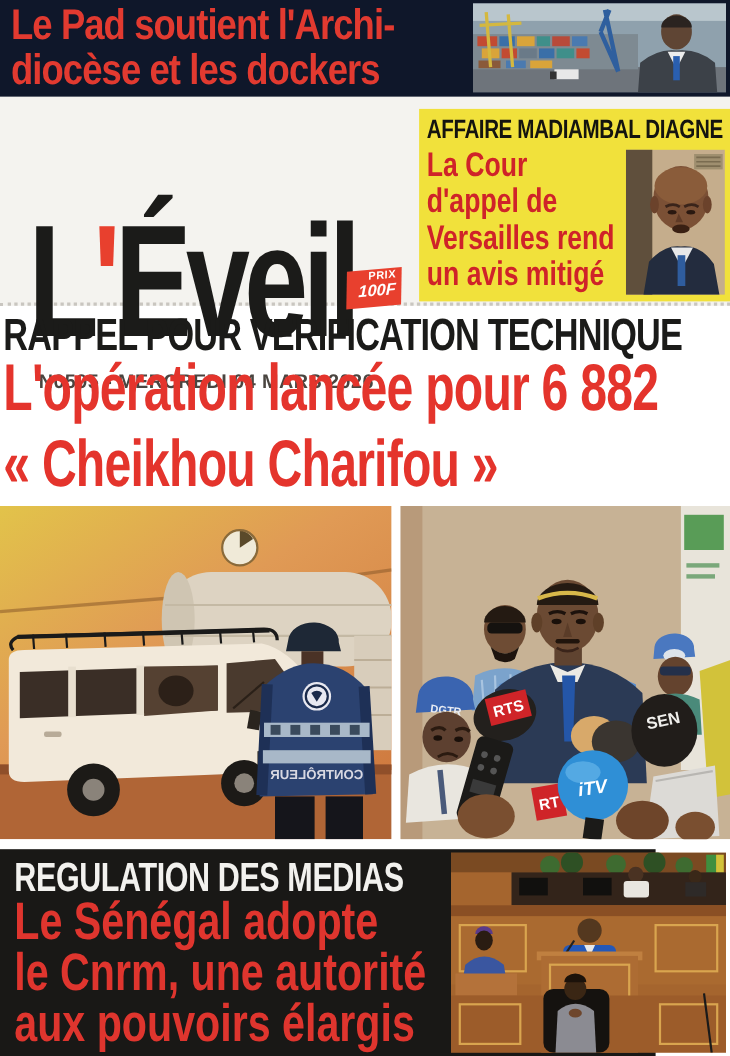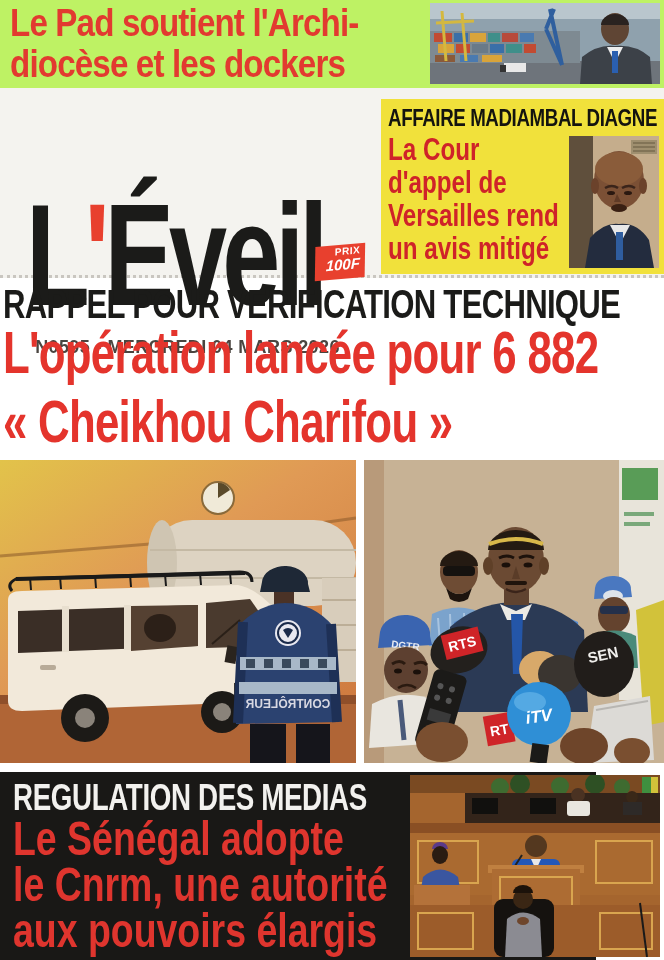--- a/index.html
+++ b/index.html
@@ -6,21 +6,21 @@
   html,body { width:664px; height:960px; }
   body {
     position:relative; overflow:hidden; background:#ffffff;
     font-family:"Liberation Sans", sans-serif;
   }
   svg text { font-family:"Liberation Sans", sans-serif; }
   .abs { position:absolute; }
   .nowrap { white-space:nowrap; }
 
   
-  #top-banner { left:0; top:0; width:664px; height:88px; background:#bef264;padding-left:32px; }
+  #top-banner { left:0; top:0; width:664px; height:88px; background:#0f172a;padding-left:32px; }
   .banner-line {
     position:absolute; left:10px; white-space:nowrap;
     font-weight:bold; font-size:39px; line-height:41px; color:#e23a30;
     letter-spacing:-1px; transform:scaleX(0.85); transform-origin:left top;
   }
   #banner-line1 { top:2px; }
   #banner-line2 { top:43px; }
   #photo-port { position:absolute; left:430px; top:3px; }
 
   

